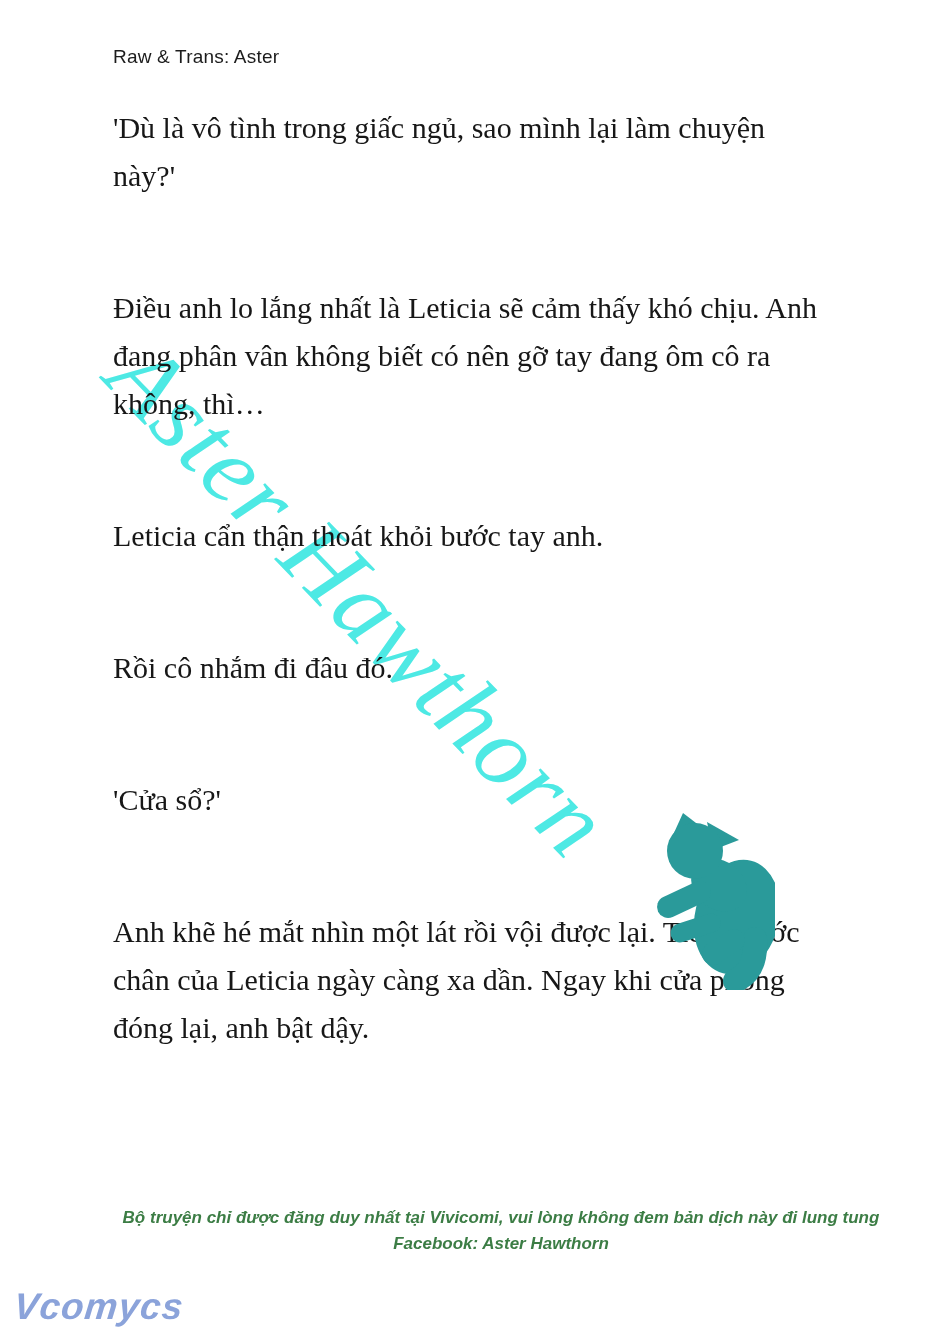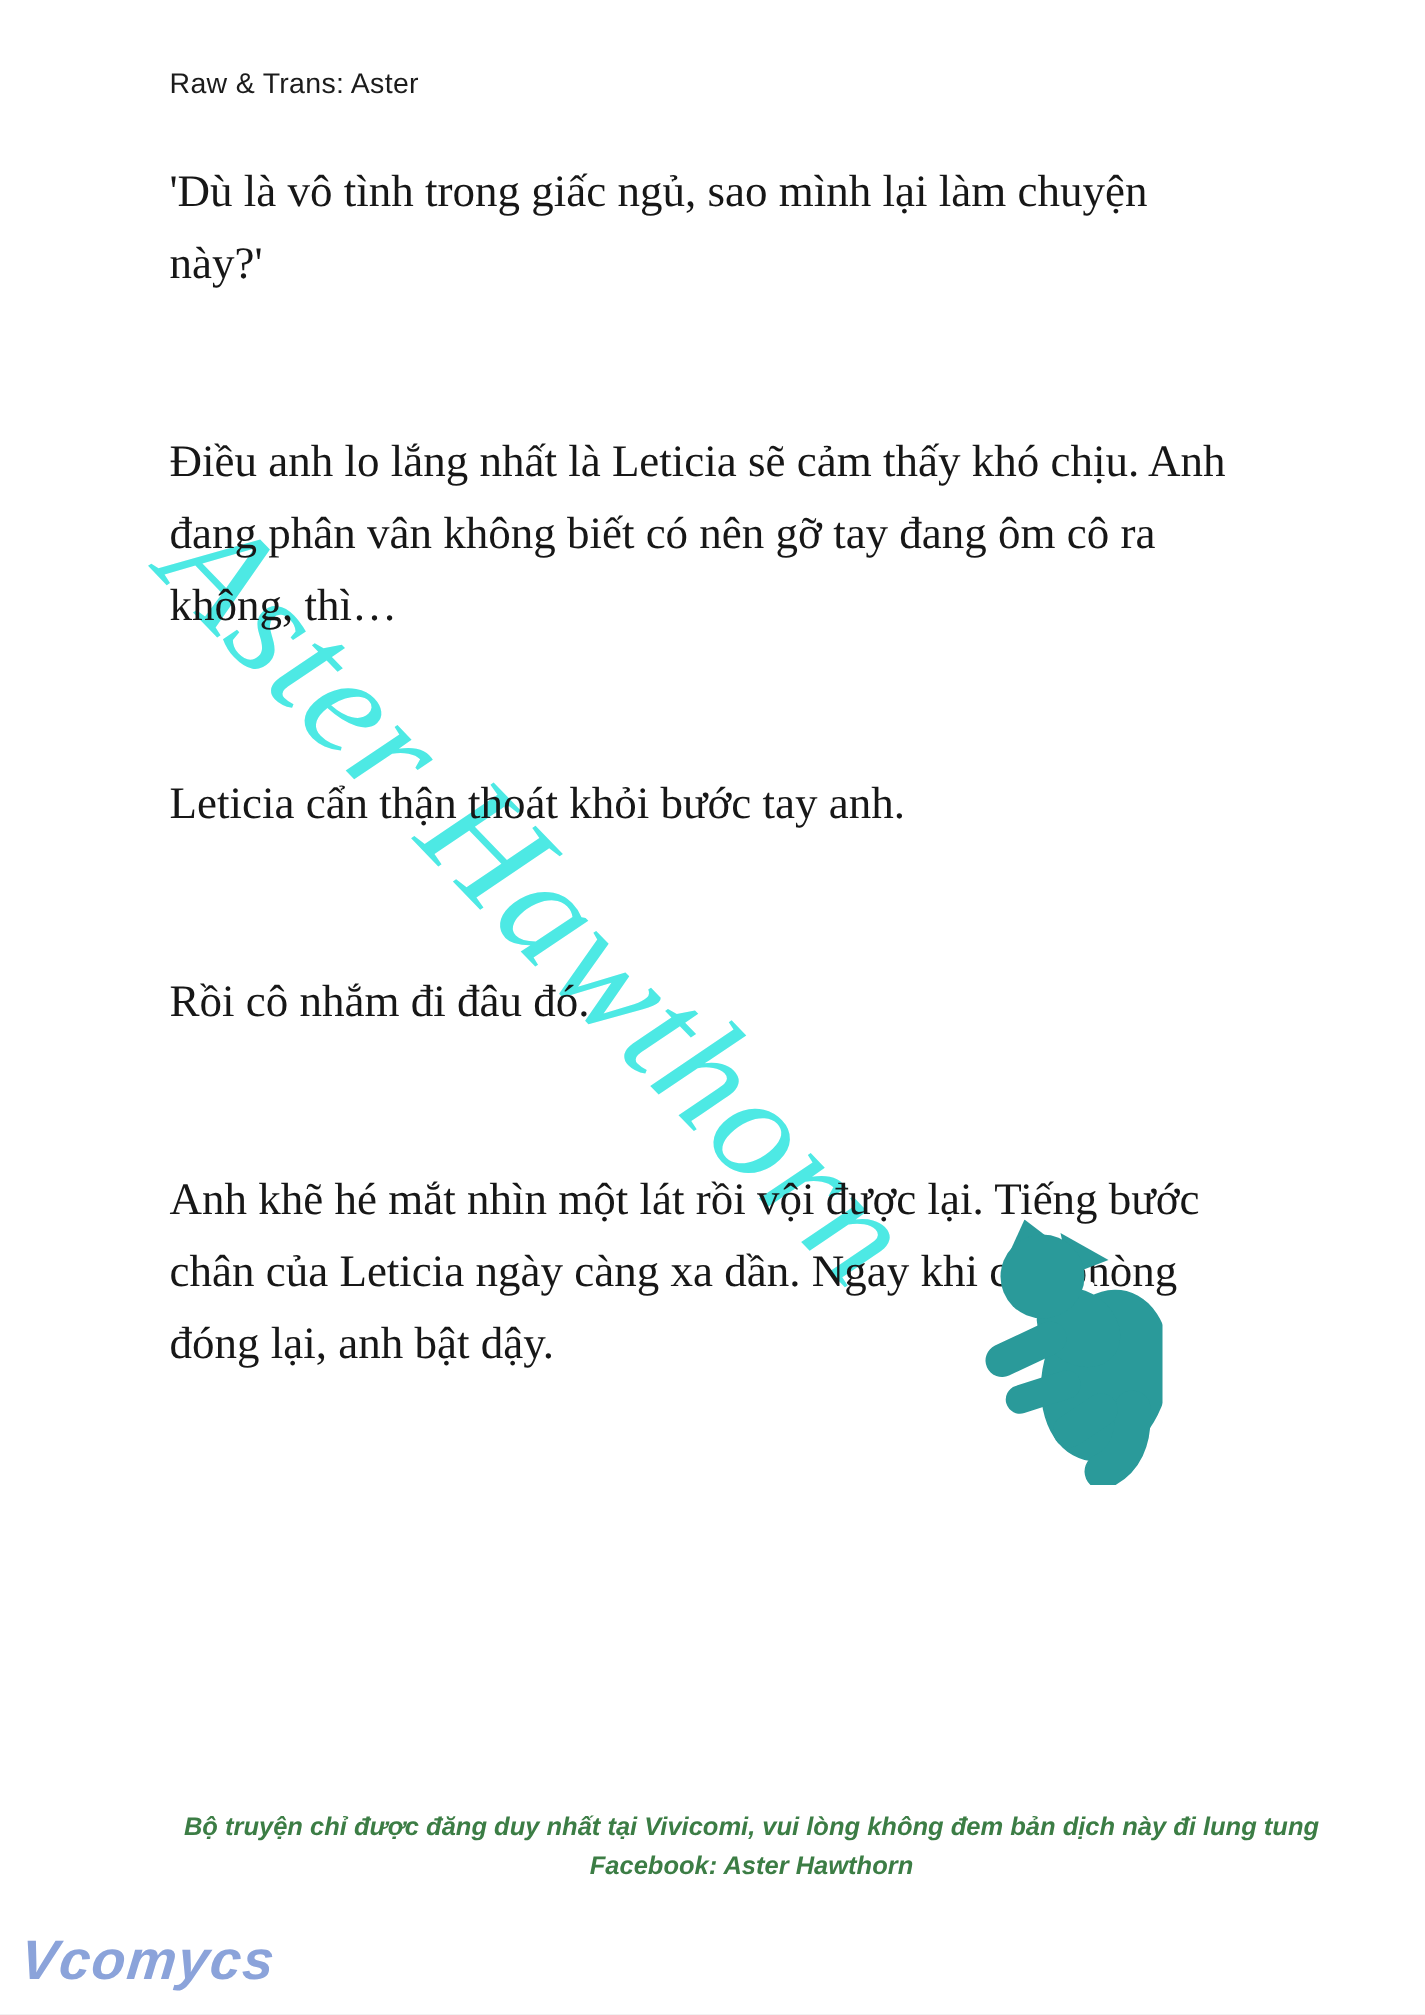--- a/index.html
+++ b/index.html
@@ -82,20 +82,21 @@
 
   <div class="credit">Raw &amp; Trans: Aster</div>
 
   <div class="watermark">Aster Hawthorn</div>
 
   <div class="content">
     <p>'Dù là vô tình trong giấc ngủ, sao mình lại làm chuyện này?'</p>
     <p>Điều anh lo lắng nhất là Leticia sẽ cảm thấy khó chịu. Anh đang phân vân không biết có nên gỡ tay đang ôm cô ra không, thì…</p>
     <p>Leticia cẩn thận thoát khỏi bước tay anh.</p>
     <p>Rồi cô nhắm đi đâu đó.</p>
+    <p>'Cửa sổ?'</p>
     <p>Anh khẽ hé mắt nhìn một lát rồi vội được lại. Tiếng bước chân của Leticia ngày càng xa dần. Ngay khi cửa phòng đóng lại, anh bật dậy.</p>
   </div>
 
   <svg class="cat" width="122" height="177" viewBox="0 0 122 177" xmlns="http://www.w3.org/2000/svg">
     <g fill="#2a9a9a" stroke="none">
 
       <ellipse cx="84" cy="104" rx="42" ry="58" transform="rotate(14 84 104)"></ellipse>
 
       <ellipse cx="66" cy="72" rx="30" ry="24" transform="rotate(38 66 72)"></ellipse>
 

